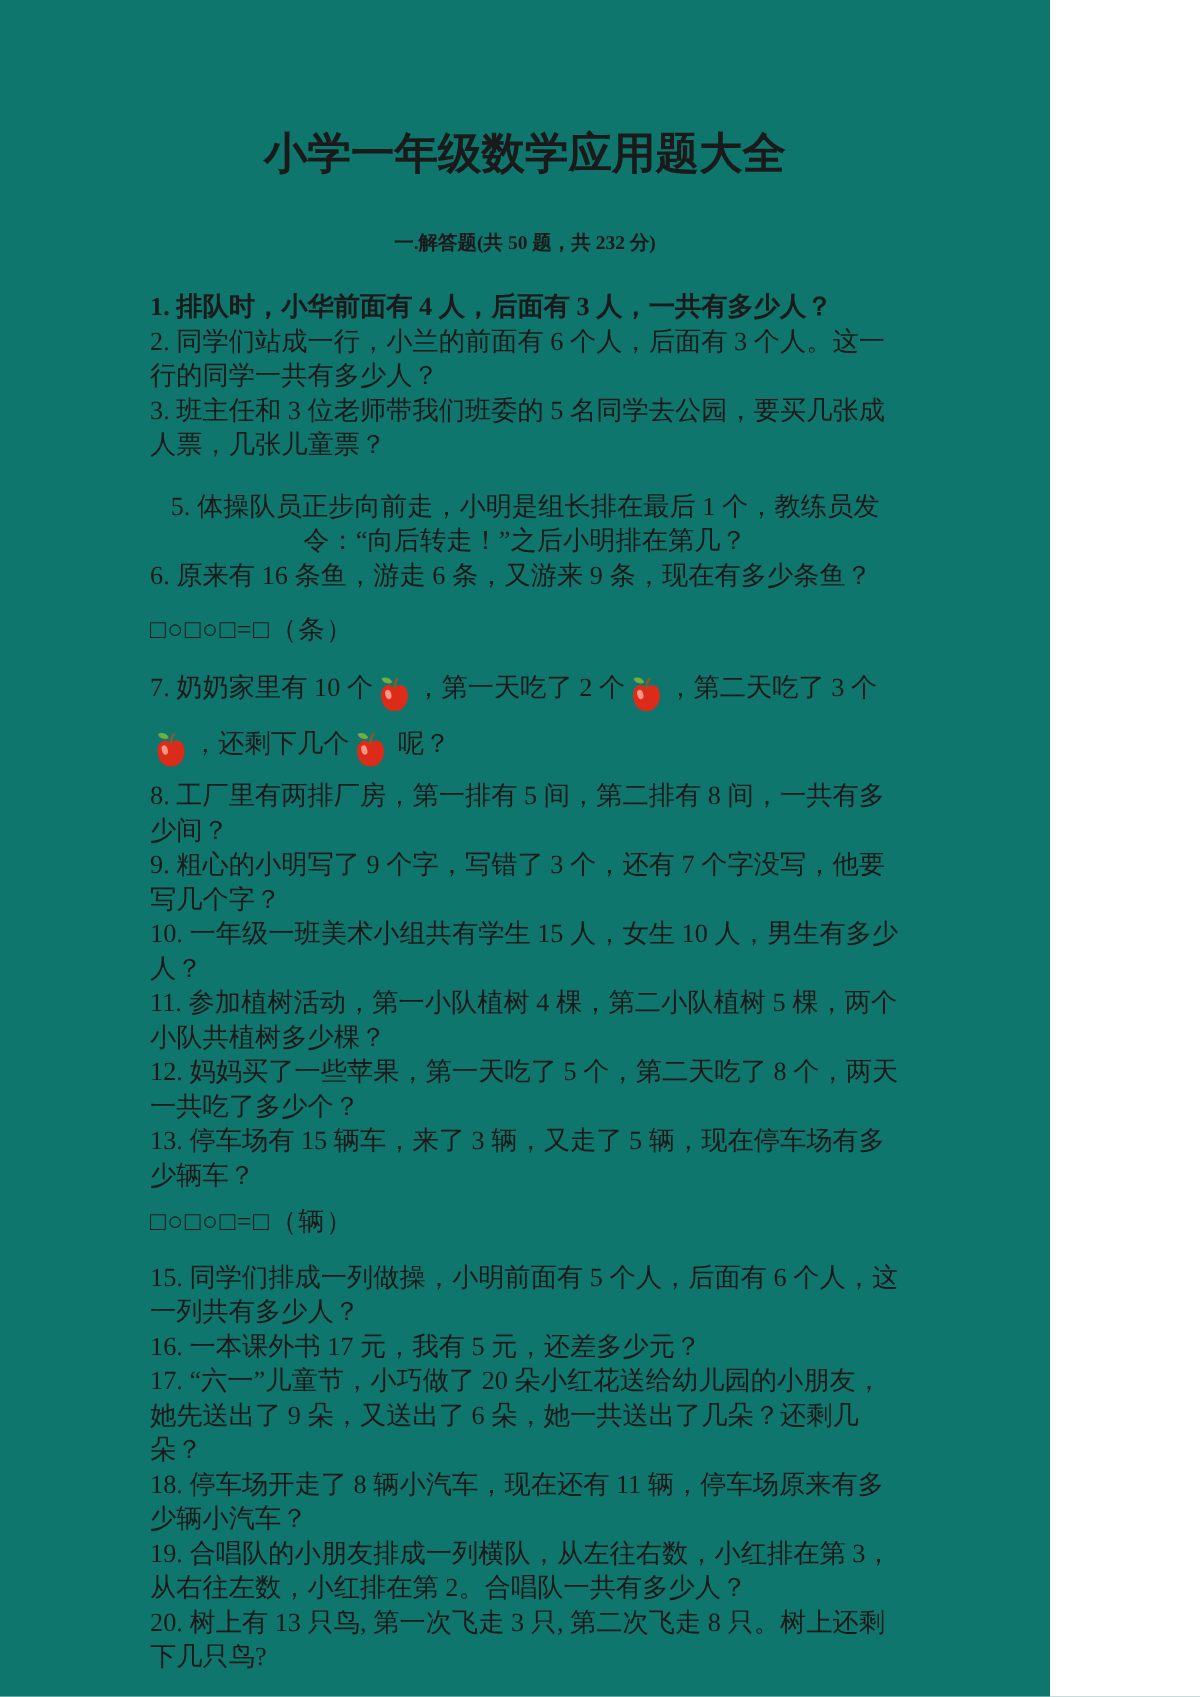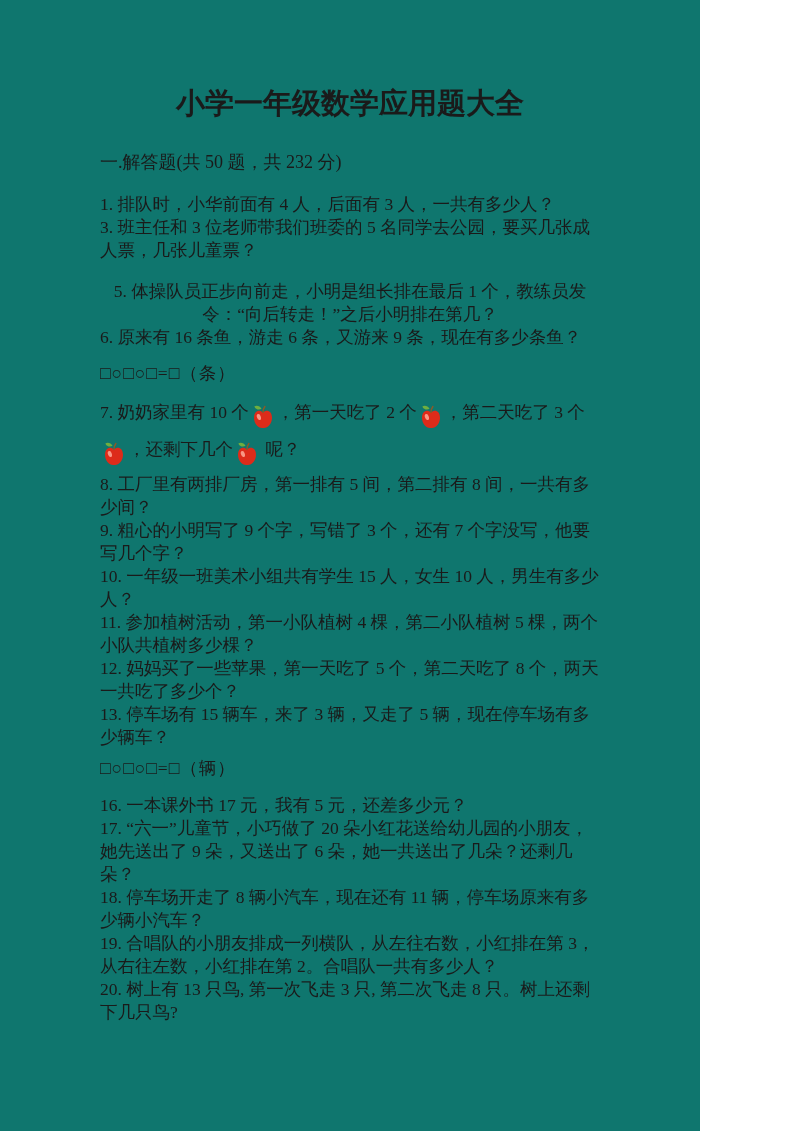--- a/index.html
+++ b/index.html
@@ -20,31 +20,32 @@
   }
   .title {
     margin: 0;
     font-size: 29px;
     line-height: 34px;
     font-weight: bold;
     text-align: center;
   }
   .section-heading {
     margin: 30px 0 0 0;
-    font-size: 18px;
+    font-size: 13px;
     line-height: 24px;
-    font-weight: normal;
+    font-weight: bold;
+    text-align: center;
   }
   .prob {
     margin: 0;
     font-size: 17.5px;
     line-height: 23px;
     text-align: left;
   }
-  .first-prob { margin-top: 19px; }
+  .first-prob { margin-top: 19px; font-weight: bold; }
   .gap-top { margin-top: 18px; text-align: center; }
   .equation {
     margin: 13px 0 9px 0;
     font-size: 17.5px;
     line-height: 23px;
     letter-spacing: 1px;
   }
   .equation-cars { margin: 8px 0 14px 0; }
   .prob-apples {
     line-height: 37px;
@@ -62,20 +63,21 @@
 </head>
 <body>
 
 <div class="page">
 
   <h1 class="title">小学一年级数学应用题大全</h1>
 
   <h2 class="section-heading">一.解答题(共 50 题，共 232 分)</h2>
 
   <p class="prob first-prob">1. 排队时，小华前面有 4 人，后面有 3 人，一共有多少人？</p>
+  <p class="prob">2. 同学们站成一行，小兰的前面有 6 个人，后面有 3 个人。这一行的同学一共有多少人？</p>
   <p class="prob">3. 班主任和 3 位老师带我们班委的 5 名同学去公园，要买几张成人票，几张儿童票？</p>
 
   <p class="prob gap-top">5. 体操队员正步向前走，小明是组长排在最后 1 个，教练员发令：“向后转走！”之后小明排在第几？</p>
   <p class="prob">6. 原来有 16 条鱼，游走 6 条，又游来 9 条，现在有多少条鱼？</p>
 
   <p class="equation">□○□○□=□（条）</p>
 
   <p class="prob prob-apples">
     <span>7. 奶奶家里有 10 个</span><span class="apple"><svg viewBox="0 0 32 36" xmlns="http://www.w3.org/2000/svg">
       <path stroke-width="1" d="M16 12 C11 7 4 10 4 19 C4 27 10 33.5 16 32.5 C22 33.5 28 27 28 19 C28 10 21 7 16 12 Z" fill="#dd2b1a"></path>
@@ -102,19 +104,20 @@
 
   <p class="prob">8. 工厂里有两排厂房，第一排有 5 间，第二排有 8 间，一共有多少间？</p>
   <p class="prob">9. 粗心的小明写了 9 个字，写错了 3 个，还有 7 个字没写，他要写几个字？</p>
   <p class="prob">10. 一年级一班美术小组共有学生 15 人，女生 10 人，男生有多少人？</p>
   <p class="prob">11. 参加植树活动，第一小队植树 4 棵，第二小队植树 5 棵，两个小队共植树多少棵？</p>
   <p class="prob">12. 妈妈买了一些苹果，第一天吃了 5 个，第二天吃了 8 个，两天一共吃了多少个？</p>
   <p class="prob">13. 停车场有 15 辆车，来了 3 辆，又走了 5 辆，现在停车场有多少辆车？</p>
 
   <p class="equation equation-cars">□○□○□=□（辆）</p>
 
+  <p class="prob">15. 同学们排成一列做操，小明前面有 5 个人，后面有 6 个人，这一列共有多少人？</p>
   <p class="prob">16. 一本课外书 17 元，我有 5 元，还差多少元？</p>
   <p class="prob">17. “六一”儿童节，小巧做了 20 朵小红花送给幼儿园的小朋友，她先送出了 9 朵，又送出了 6 朵，她一共送出了几朵？还剩几朵？</p>
   <p class="prob">18. 停车场开走了 8 辆小汽车，现在还有 11 辆，停车场原来有多少辆小汽车？</p>
   <p class="prob">19. 合唱队的小朋友排成一列横队，从左往右数，小红排在第 3，从右往左数，小红排在第 2。合唱队一共有多少人？</p>
   <p class="prob">20. 树上有 13 只鸟, 第一次飞走 3 只, 第二次飞走 8 只。树上还剩下几只鸟?</p>
 
 </div>
 
 </body></html>

